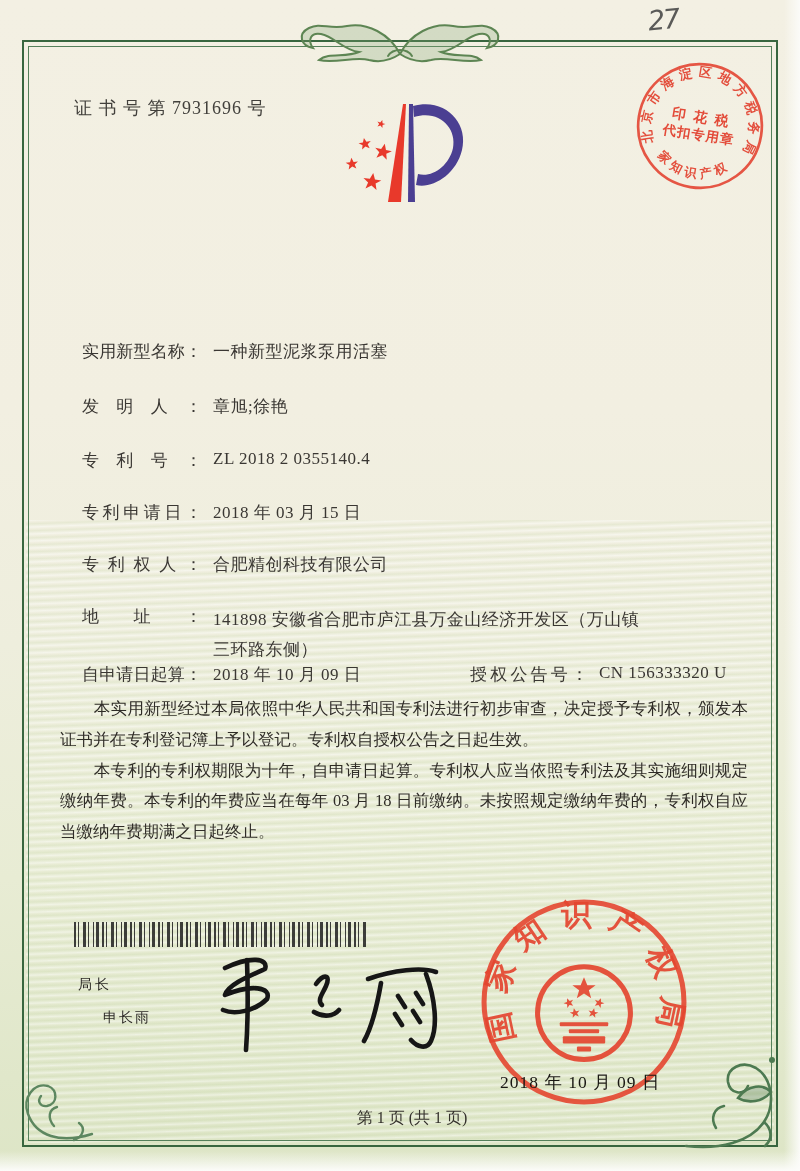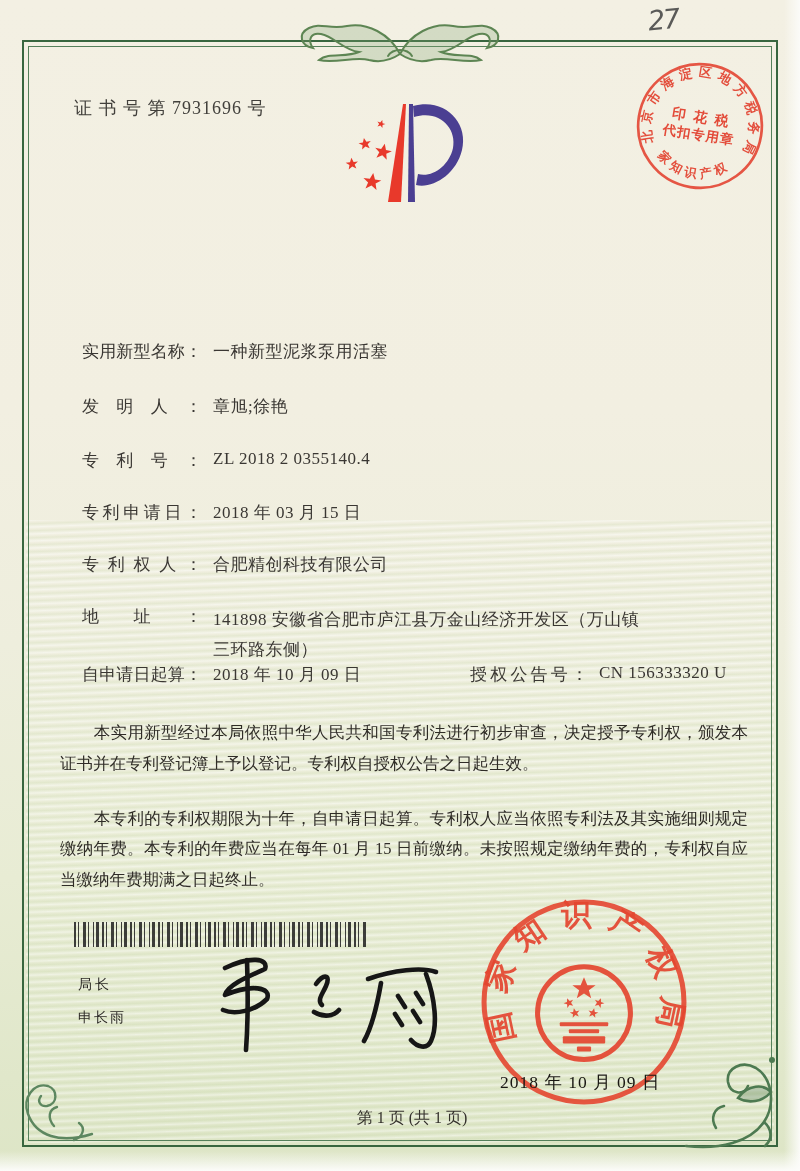--- a/index.html
+++ b/index.html
@@ -31,28 +31,28 @@
     font-size:41px; font-weight:600; color:#1c1a17; letter-spacing:7px; }
   .fields { position:absolute; left:74px; top:340px; width:660px; font-size:17px; color:#3a3733; }
   .frow { position:absolute; left:8px; white-space:nowrap; }
   .flabel { display:inline-block; width:120px; text-align-last:justify; text-align:justify;
     white-space:nowrap; vertical-align:top; }
   .fvalue { display:inline-block; margin-left:11px; letter-spacing:0.5px; vertical-align:top; }
   .fvalue.multiline { white-space:pre-line; line-height:30px; letter-spacing:0.5px; }
   .grantno { position:absolute; left:388px; top:0; white-space:nowrap; }
   .paras { position:absolute; left:60px; top:694px; width:688px; font-size:16.5px;
     line-height:30.8px; color:#2f2c27; text-align:justify; }
-  .paras p { text-indent:2.05em;margin-top:24px; }
+  .paras p { text-indent:2.05em; }
   .barcode { position:absolute; left:74px; top:922px; width:292px; height:25px; opacity:.85;
     background:repeating-linear-gradient(90deg,
       #1e1e1e 0 2px, transparent 2px 4px, #1e1e1e 4px 5px, transparent 5px 9px,
       #1e1e1e 9px 12px, transparent 12px 14px, #1e1e1e 14px 15px, transparent 15px 19px,
       #1e1e1e 19px 20px, transparent 20px 22px, #1e1e1e 22px 25px, transparent 25px 28px); }
   .director { position:absolute; left:78px; top:976px; font-size:14px; color:#2c2a26; letter-spacing:3px; }
-  .director .name { margin-top:15px; letter-spacing:2px; }
+  .director .name { margin-top:15px; letter-spacing:2px;margin-left:25px; }
   .signature { position:absolute; left:195px; top:948px; }
   .seal { position:absolute; left:478px; top:896px; opacity:.93; }
   .sealdate { position:absolute; left:500px; top:1070px; font-size:17.5px; color:#191713;
     letter-spacing:1px; z-index:5; }
   .footer { position:absolute; left:0; top:1108px; width:100%; text-align:center;
     font-size:16px; color:#34312c;padding-left:24px; }
   .flourish-bl { position:absolute; left:14px; top:1070px; }
   .flourish-br { position:absolute; left:680px; top:1036px; }
   .ornament-top { position:absolute; left:263px; top:10px; }
   svg text { font-family:"Liberation Serif","DejaVu Serif",serif; }
@@ -136,21 +136,21 @@
     <div class="frow" style="top:323px">
       <span class="flabel">自申请日起算：</span><span class="fvalue">2018 年 10 月 09 日</span>
       <span class="grantno">
         <span class="flabel" style="width:118px">授权公告号：</span><span class="fvalue">CN 156333320 U</span>
       </span>
     </div>
   </div>
 
   <div class="paras">
     <p>本实用新型经过本局依照中华人民共和国专利法进行初步审查，决定授予专利权，颁发本证书并在专利登记簿上予以登记。专利权自授权公告之日起生效。</p>
-    <p>本专利的专利权期限为十年，自申请日起算。专利权人应当依照专利法及其实施细则规定缴纳年费。本专利的年费应当在每年 01 月 15 日前缴纳。未按照规定缴纳年费的，专利权自应当缴纳年费期满之日起终止。</p>
+    <p>本专利的专利权期限为十年，自申请日起算。专利权人应当依照专利法及其实施细则规定缴纳年费。本专利的年费应当在每年 03 月 18 日前缴纳。未按照规定缴纳年费的，专利权自应当缴纳年费期满之日起终止。</p>
   </div>
 
   <div class="barcode"></div>
 
   <div class="director">
     <div>局长</div>
     <div class="name">申长雨</div>
   </div>
 
   <svg class="signature" width="255" height="112" viewBox="0 0 255 112">

